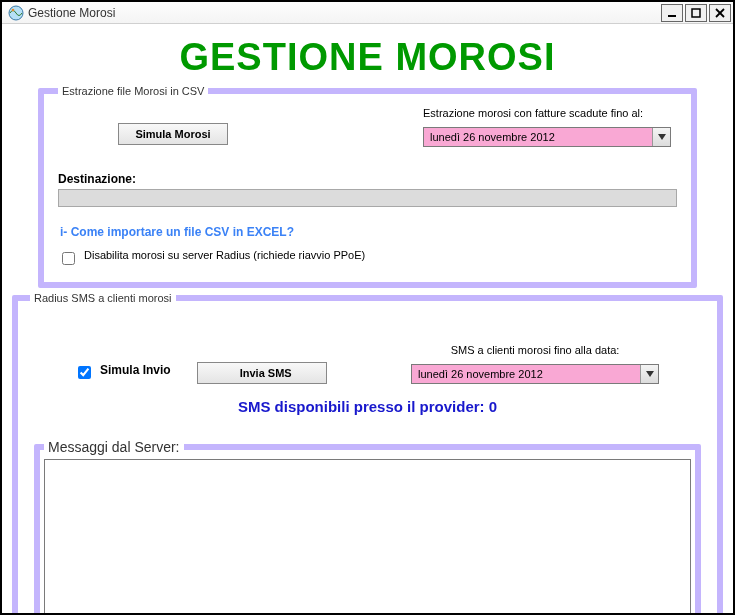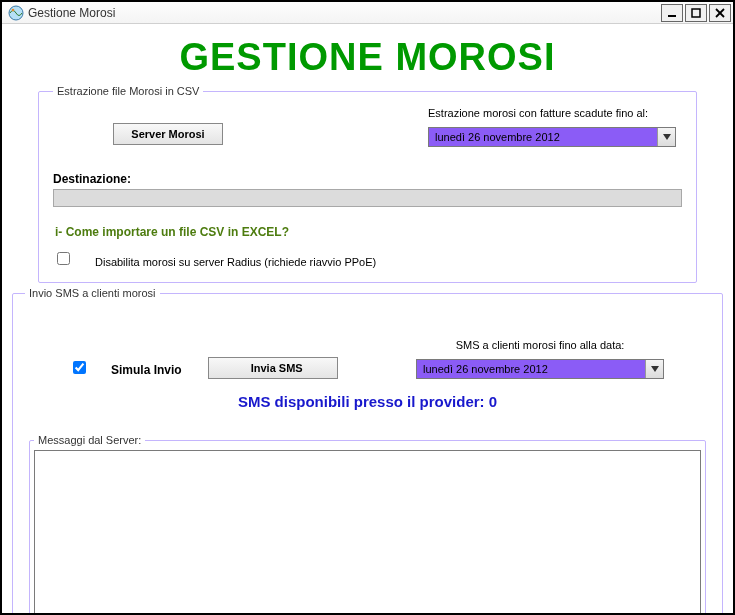--- a/index.html
+++ b/index.html
@@ -44,21 +44,21 @@
     .page-title {
       text-align: center;
       font-size: 38px;
       font-weight: 900;
       color: #009900;
       letter-spacing: 1px;
       margin: 8px 0 6px 0;
       font-family: Arial, sans-serif;
     }
     fieldset {
-      border: 1px solid #c4b5fd;
+      border: 6px solid #c4b5fd;
       border-radius: 2px;
       margin: 4px;
       padding: 10px 14px 14px 14px;
     }
     fieldset > legend {
       font-size: 11px; color: #333; padding: 0 4px;
     }
     .row { display: flex; align-items: center; }
     .btn {
       border: 1px solid #888;
@@ -72,51 +72,51 @@
     }
     .label-bold { font-weight: bold; font-size: 12px; }
     .dest-label { margin-top: 25px; }
     .dest-box {
       margin-top: 3px;
       height: 18px;
       background: #dcdcdc;
       border: 1px solid #a8a8a8;
     }
     .help-link {
-      color: #4d7c0f;
+      color: #3b82f6;
       font-weight: bold;
       font-size: 12px;
       margin: 18px 0 10px 2px;
       cursor: pointer;
     }
-    .checkbox-row { display: flex; align-items: flex-end; gap: 22px; }
+    .checkbox-row { display: flex; align-items: flex-start; gap: 6px; }
     input[type=checkbox] { width: 13px; height: 13px; }
     .date-select {
       display: flex; align-items: center;
       border: 1px solid #7a7a7a;
       height: 20px; width: 248px;
-      background: #8b5cf6;
+      background: #f9a8d4;
       font-size: 11px;
     }
     .date-select .txt { flex: 1; padding: 0 6px; }
     .date-select .arrow {
       width: 18px; height: 100%;
       border-left: 1px solid #999;
       background: linear-gradient(#f4f4f4,#dcdcdc);
       display: flex; align-items: center; justify-content: center;
     }
     .sms-avail {
       text-align: center;
       color: #1818cc;
       font-weight: bold;
       font-size: 15px;
       margin: 14px 0 24px 0;
     }
     .log-fieldset { margin: 2px 4px; padding: 4px; }
-    .log-fieldset legend { font-size: 11px; padding: 0 4px; }
+    .log-fieldset legend { font-size: 14px; padding: 0 4px; }
     .log-area {
       width: 100%;
       height: 195px;
       border: 1px solid #7a7a7a;
       background: #fff;
     }
     .sms-fieldset { padding: 8px 12px 10px 12px; }
     .upper-right { display:flex; flex-direction:column; gap:8px; }
     .upper-right-label { font-size: 11px; }
   </style>
@@ -151,21 +151,21 @@
   </span>
 </div>
 
 <div class="content">
   <div class="page-title">GESTIONE MOROSI</div>
 
   <fieldset style="margin-left:30px;margin-right:30px;">
     <legend>Estrazione file Morosi in CSV</legend>
     <div class="row" style="align-items:flex-start; gap:40px;">
       <div style="flex:0 0 auto; padding-left:60px; padding-top:16px;">
-        <button class="btn">Server Morosi</button>
+        <button class="btn">Simula Morosi</button>
       </div>
       <div class="upper-right" style="margin-left:auto; padding-right:6px;">
         <span class="upper-right-label">Estrazione morosi con fatture scadute fino al:</span>
         <div class="date-select">
           <span class="txt">lunedì   26 novembre 2012</span>
           <span class="arrow">
             <svg width="8" height="6">
                 <polygon points="0,0 8,0 4,6" fill="#333"></polygon>
               </svg>
           </span>
@@ -175,21 +175,21 @@
     <div class="label-bold dest-label">Destinazione:</div>
     <div class="dest-box"></div>
     <div class="help-link">i- Come importare un file CSV in EXCEL?</div>
     <div class="checkbox-row">
       <input type="checkbox" style="">
       <span>Disabilita morosi su server Radius (richiede riavvio PPoE)</span>
     </div>
   </fieldset>
 
   <fieldset class="sms-fieldset">
-    <legend>Invio SMS a clienti morosi</legend>
+    <legend>Radius SMS a clienti morosi</legend>
     <div class="row" style="gap:26px; align-items:flex-end;">
       <div class="checkbox-row" style="padding-left:44px; padding-bottom:2px;">
         <input type="checkbox" checked="" style="">
         <span class="label-bold">Simula Invio</span>
       </div>
       <button class="btn" style="min-width:130px;padding-left:24px;">Invia SMS</button>
       <div class="upper-right" style="margin-left:auto; padding-right:46px;margin-top:32px;">
         <span class="upper-right-label" style="text-align:center;">SMS a clienti morosi fino alla data:</span>
         <div class="date-select">
           <span class="txt">lunedì   26 novembre 2012</span>

